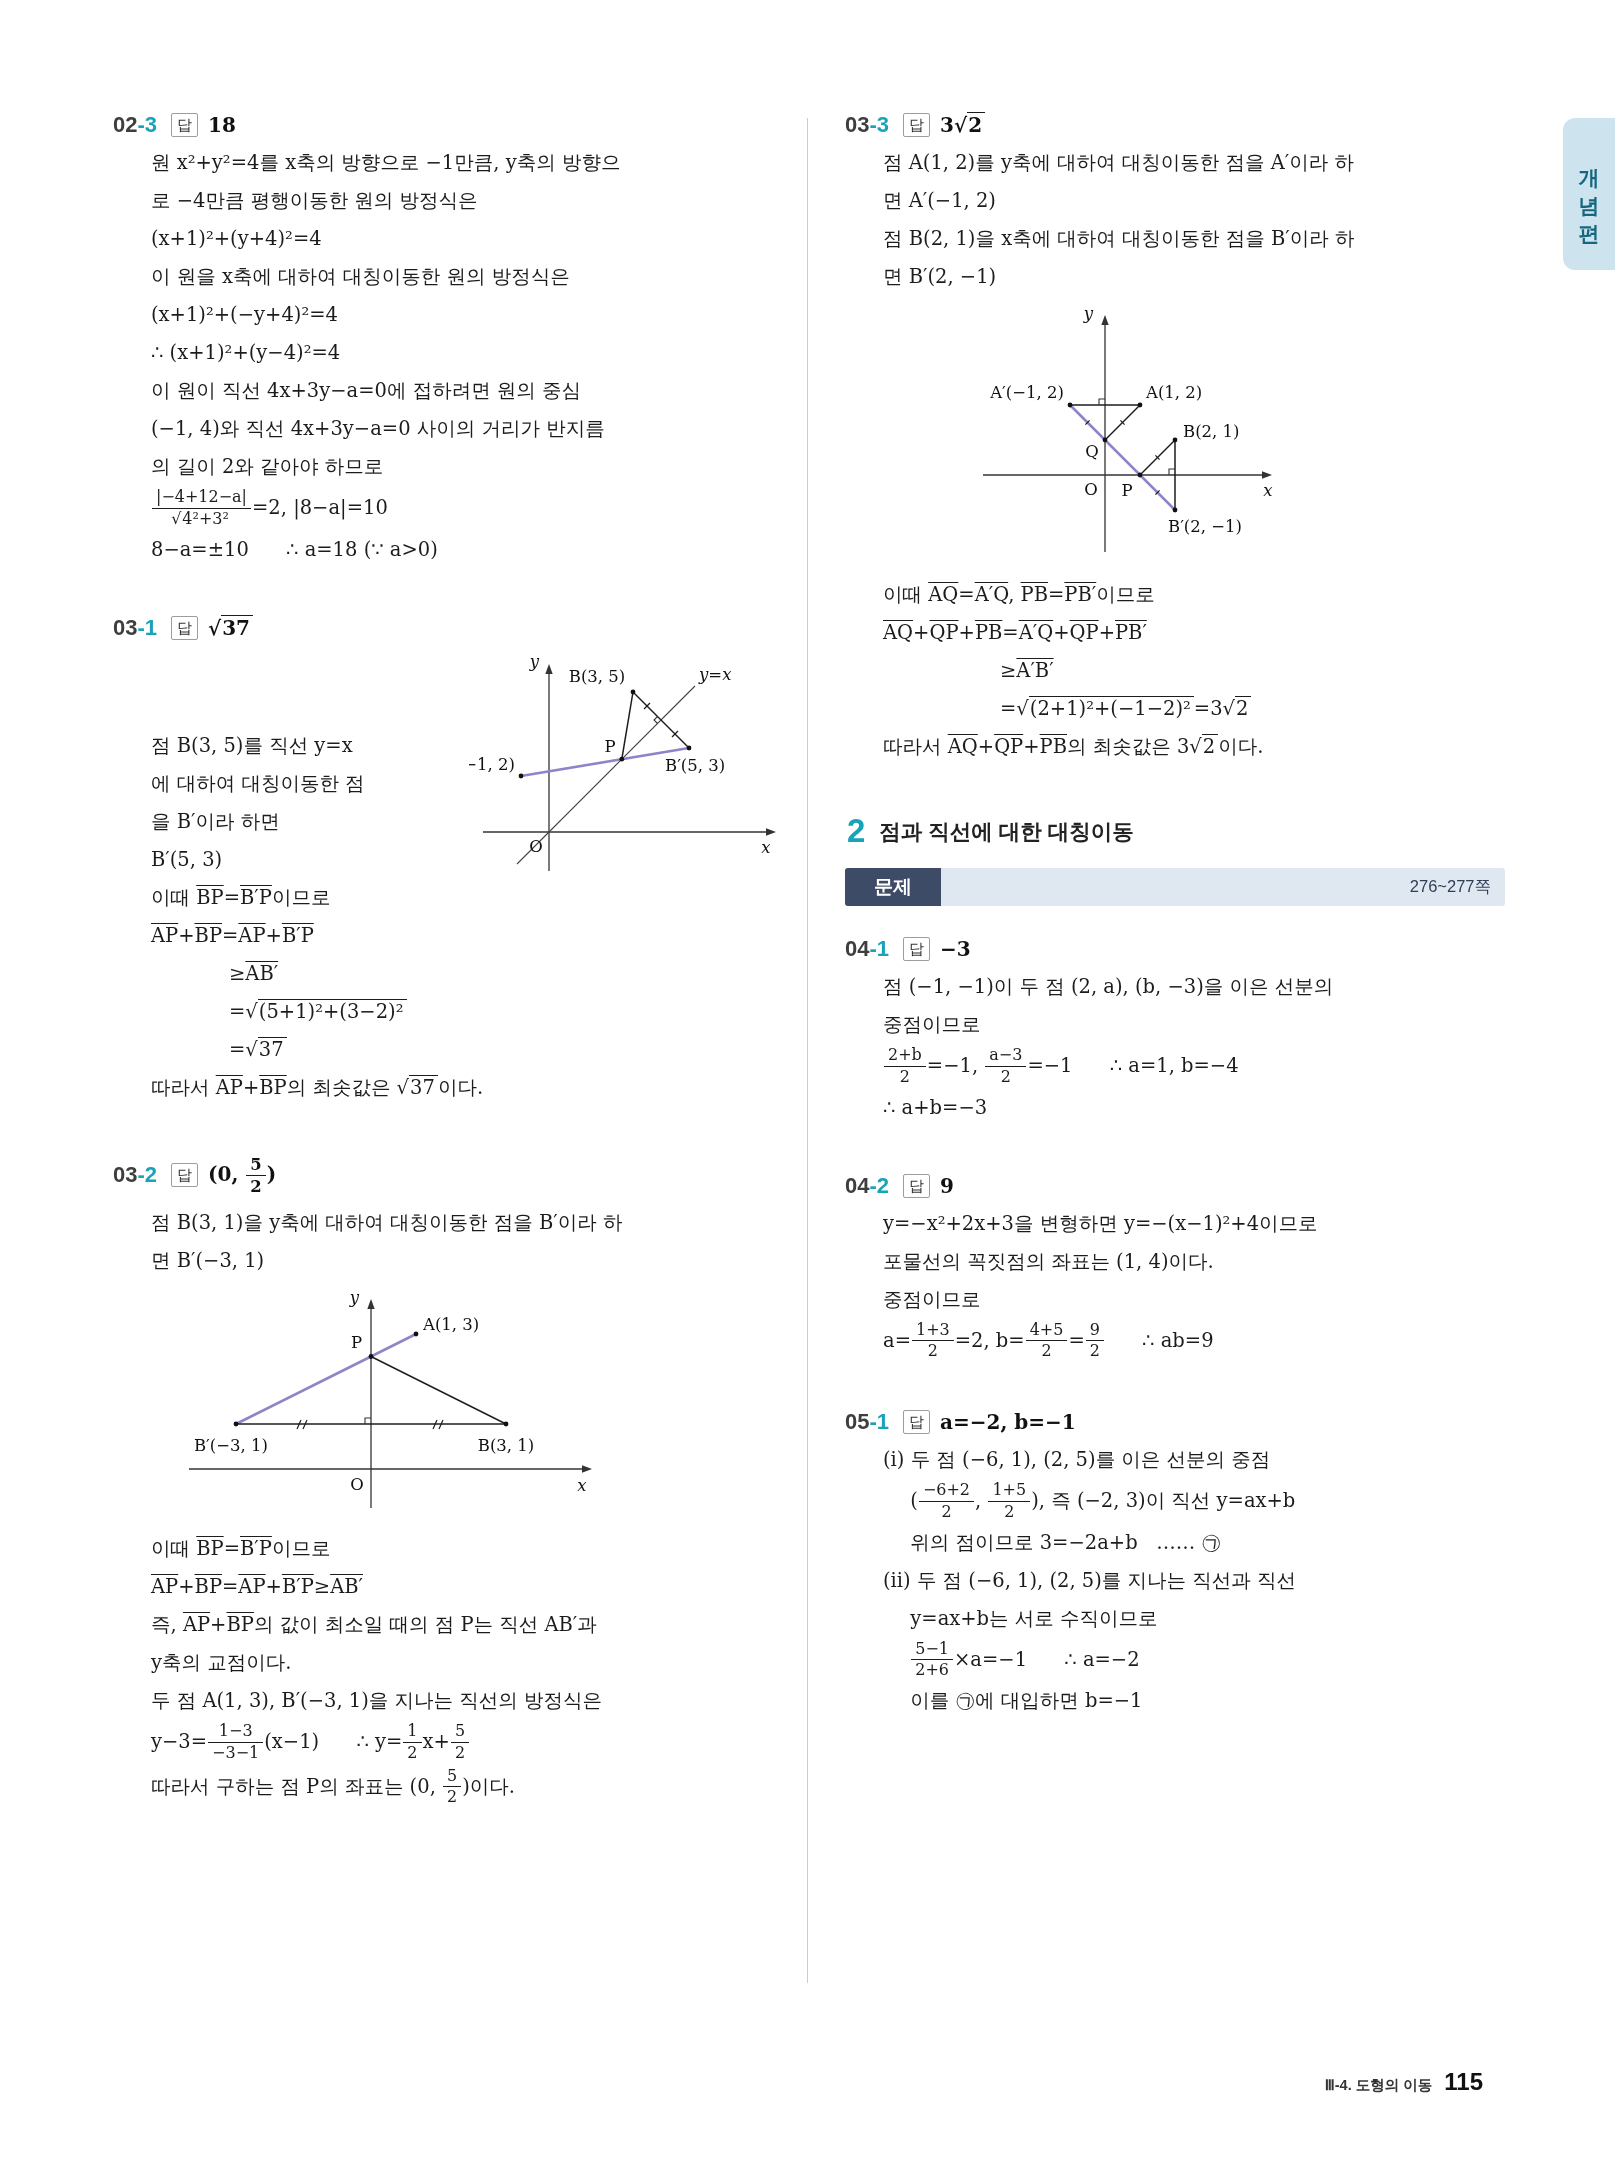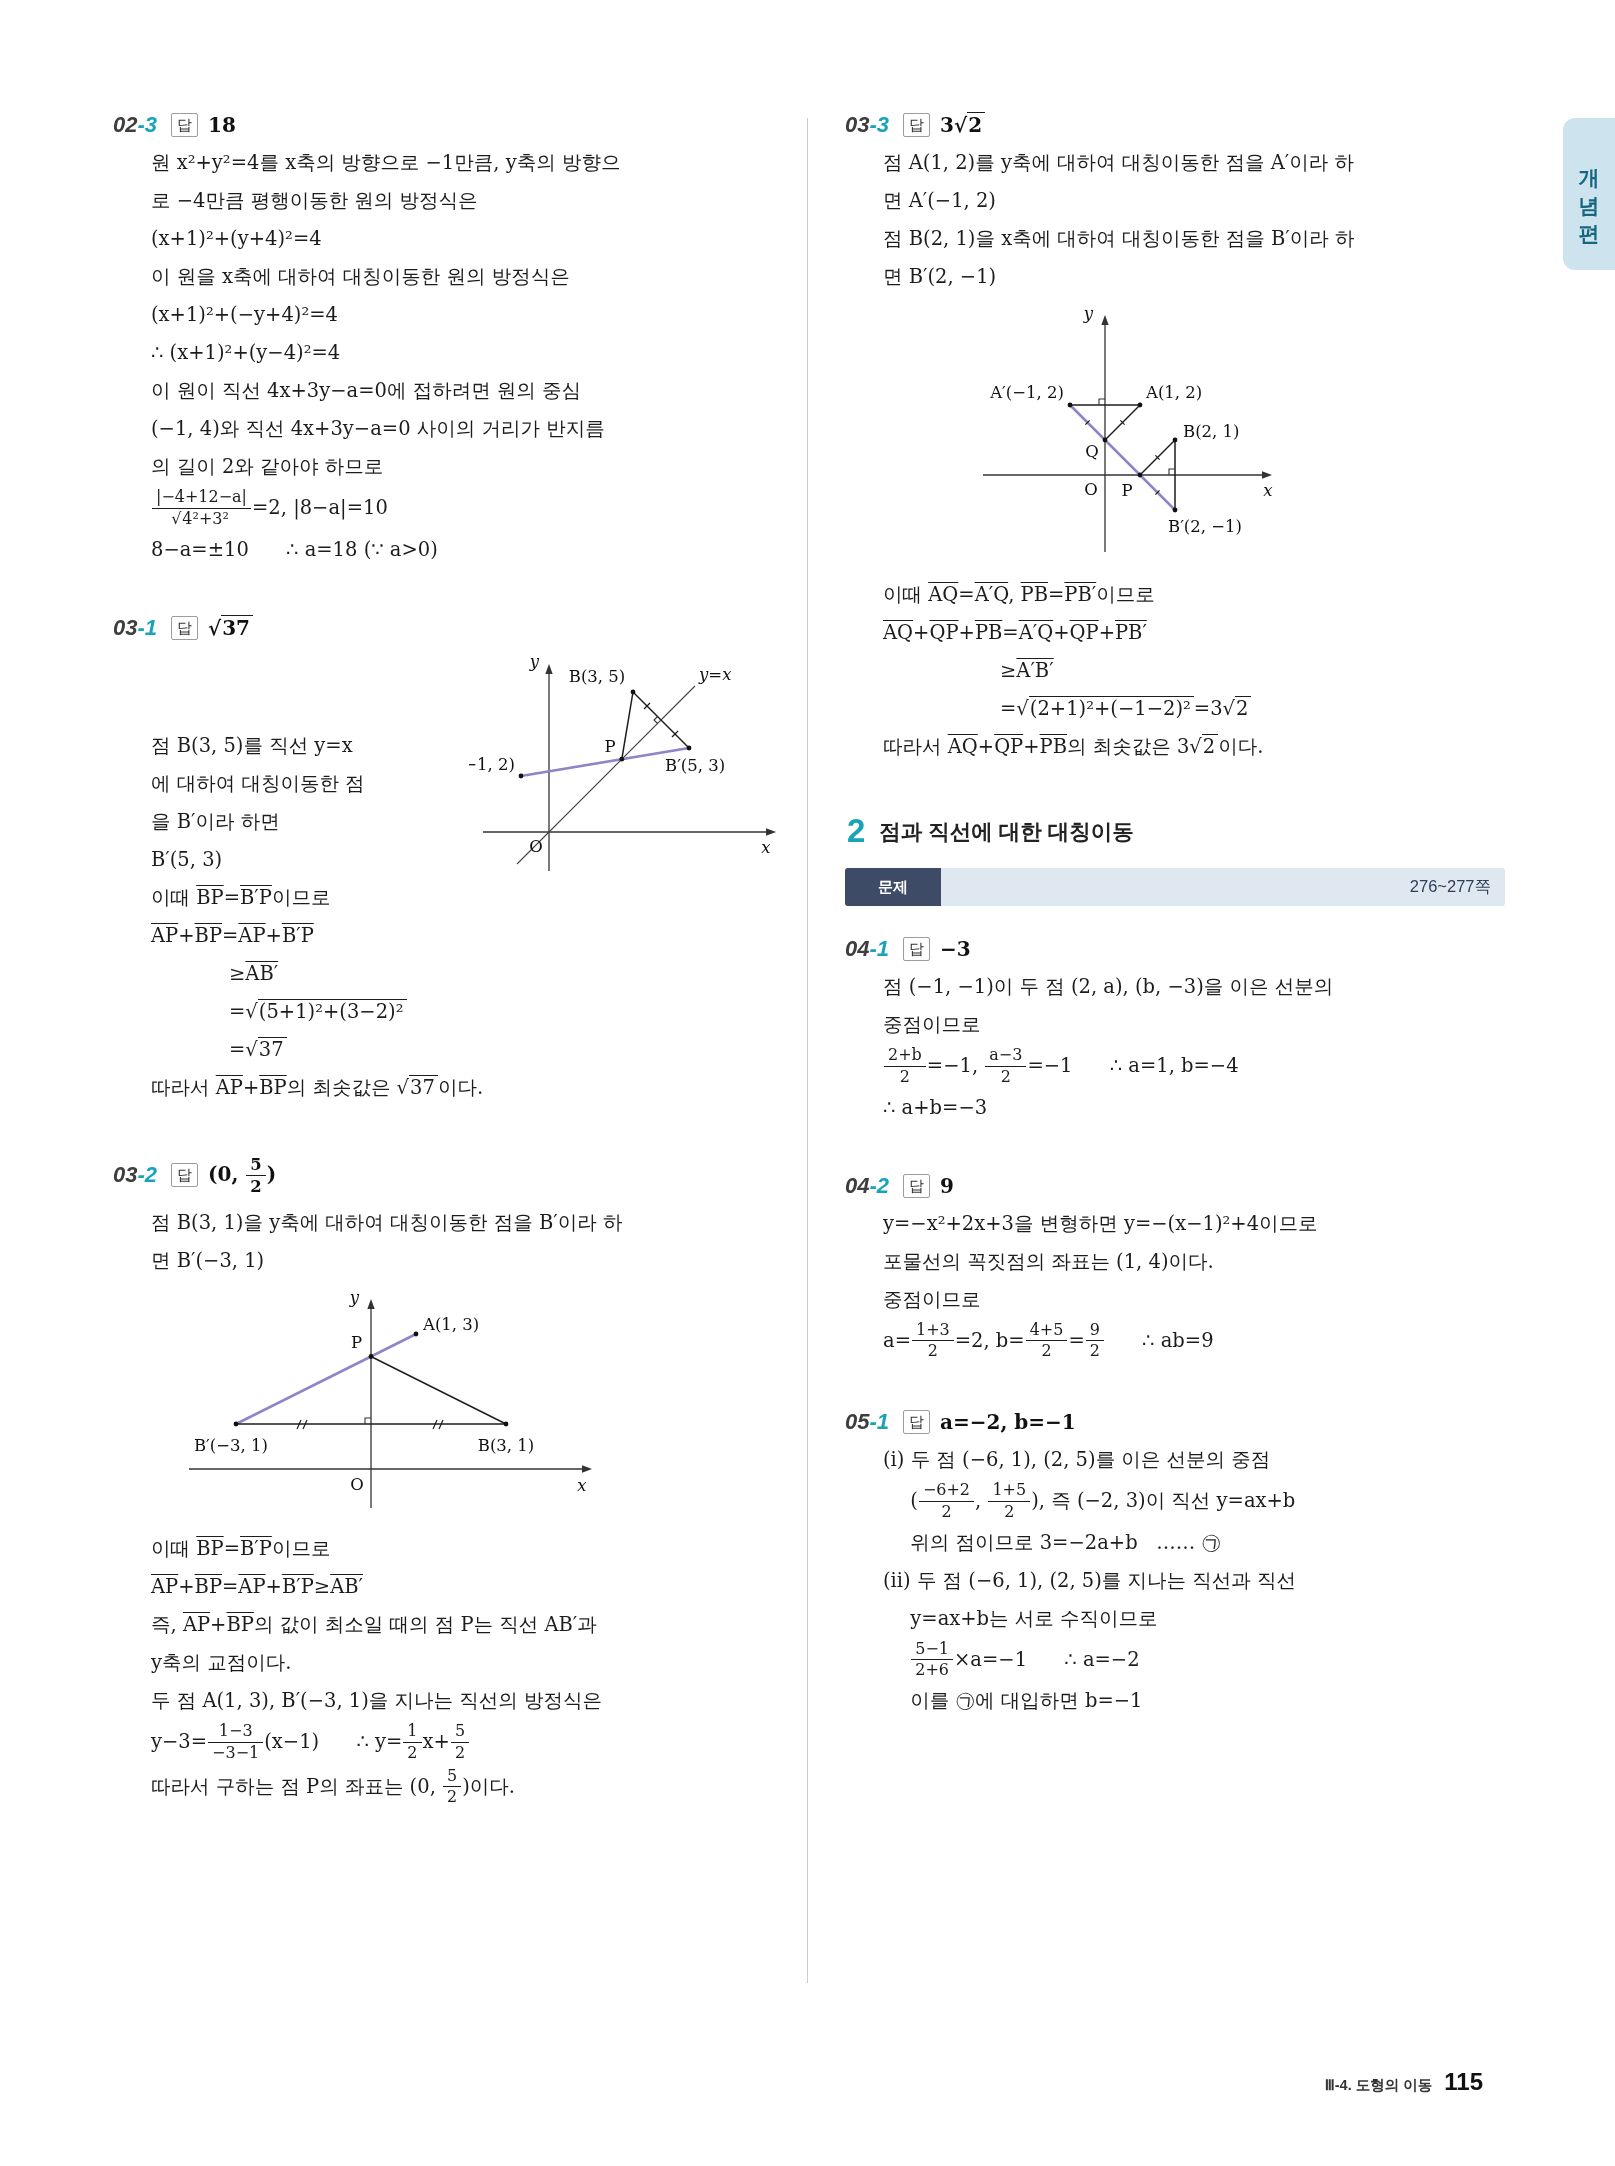--- a/index.html
+++ b/index.html
@@ -24,21 +24,21 @@
   .col-left { left:113px; }
   .col-right { left:845px; }
 
   .problem { margin-bottom:46px; }
   .phead {
     display:flex; align-items:center; gap:10px; margin-bottom:6px;
     font-family:"Liberation Sans", sans-serif;
   }
   .pm { font-weight:700; font-size:22px; color:#3e3e3e; }
   .ps { font-weight:700; font-size:22px; color:#18a3b8; }
-  .pnum { display:flex;font-style:italic; }
+  .pnum { display:flex; }
   .abox {
     border:1.3px solid #9d9d9d; border-radius:2px; padding:0 5px; margin-left:4px;
     font-size:15px; line-height:22px; color:#333; font-weight:500;
   }
   .aval { font-family:"DejaVu Serif", serif; font-weight:700; font-size:20px; color:#111; }
 
   .pbody { padding-left:38px; }
   .line { font-size:19.5px; line-height:38px; min-height:38px; white-space:pre-wrap; }
 
   .row { display:flex; align-items:flex-end; }
@@ -59,21 +59,21 @@
   .sec2 { display:flex; align-items:center; gap:14px; margin:30px 0 18px 2px; }
   .secnum { font-family:"Liberation Sans", sans-serif; font-weight:800; font-size:33px; color:#18a3b8; }
   .sectitle { font-family:"Liberation Sans", sans-serif; font-weight:700; font-size:21.5px; color:#222; }
   .probbar {
     display:flex; align-items:center; height:38px; margin-bottom:30px;
     background:#dfe8f1; border-radius:3px; overflow:hidden;
   }
   .pb-left {
     width:96px; height:100%; background:#3d4b66; color:#fff;
     display:flex; align-items:center; justify-content:center;
-    font-family:"Liberation Sans", sans-serif; font-weight:700; font-size:15px;
+    font-family:"Liberation Sans", sans-serif; font-weight:700; font-size:19px;
   }
   .pb-right { margin-left:auto; padding-right:14px; font-family:"Liberation Sans", sans-serif; font-size:16.5px; color:#2f3d57; }
 
   .footer { position:absolute; right:132px; bottom:70px; display:flex; align-items:baseline; gap:12px;
             font-family:"Liberation Sans", sans-serif; }
   .f-ch { font-size:14.5px; font-weight:600; color:#333; }
   .f-pg { font-size:24px; font-weight:800; color:#111; }
 
   
   svg .axis { stroke:#333; stroke-width:1.3; }

